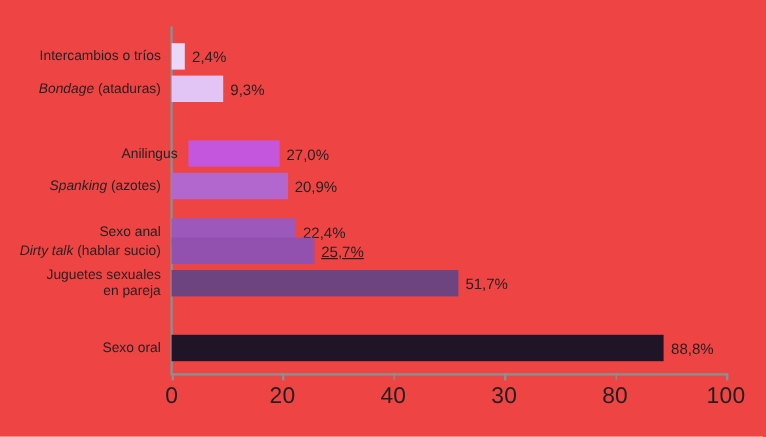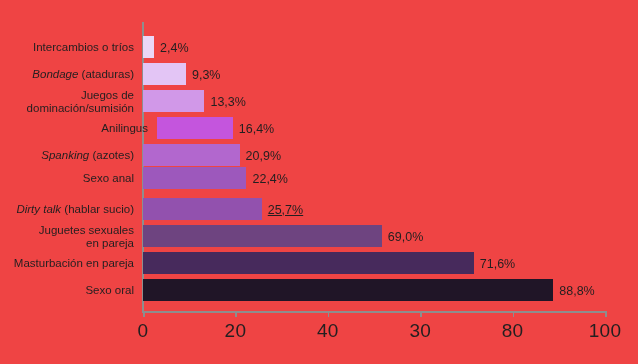--- a/index.html
+++ b/index.html
@@ -124,54 +124,44 @@
       <div class="row" style="top: 34px;">
         <div class="row-label">Intercambios o tríos</div>
         <div class="bar" style="width: 11.088px; background: rgb(235, 215, 247);"></div>
         <div class="bar-value" style="left: 160.088px;">2,4%</div>
       </div>
       <div class="row" style="top: 61px;">
         <div class="row-label"><i>Bondage</i> (ataduras)</div>
         <div class="bar" style="width: 42.966px; background: rgb(227, 197, 245);"></div>
         <div class="bar-value" style="left: 191.966px;">9,3%</div>
       </div>
-      <div class="row" style="top: 88px;">
-        <div class="row-label">Juegos de<br>dominación/sumisión</div>
-        <div class="bar" style="width: 61.446px; background: rgb(209, 152, 232);"></div>
-        <div class="bar-value" style="left: 210.446px;">13,3%</div>
-      </div>
       <div class="row" style="top: 115px; margin-left: 14px;">
         <div class="row-label">Anilingus</div>
         <div class="bar" style="width: 75.768px; background: rgb(196, 85, 221);"></div>
-        <div class="bar-value" style="left: 224.768px;">16,4%</div>
+        <div class="bar-value" style="left: 224.768px;">27,0%</div>
       </div>
       <div class="row" style="top: 142px;">
         <div class="row-label"><i>Spanking</i> (azotes)</div>
         <div class="bar" style="width: 96.558px; background: rgb(178, 103, 206);"></div>
         <div class="bar-value" style="left: 245.558px;">20,9%</div>
       </div>
-      <div class="row" style="top: 165px;">
+      <div class="row" style="top: 180px;">
         <div class="row-label">Sexo anal</div>
         <div class="bar" style="width: 103.488px; background: rgb(157, 88, 188);"></div>
         <div class="bar-value" style="left: 252.488px;">22,4%</div>
       </div>
       <div class="row" style="top: 196px;">
         <div class="row-label"><i>Dirty talk</i> (hablar sucio)</div>
         <div class="bar" style="width: 118.734px; background: rgb(146, 81, 174);"></div>
         <div class="bar-value" style="left: 267.734px; text-decoration: underline;">25,7%</div>
       </div>
       <div class="row" style="top: 223px;">
         <div class="row-label">Juguetes sexuales<br>en pareja</div>
         <div class="bar" style="width: 238.854px; background: rgb(110, 68, 128);"></div>
-        <div class="bar-value" style="left: 387.854px;">69,0%</div>
-      </div>
-      <div class="row" style="top: 250px;">
-        <div class="row-label">Masturbación en pareja</div>
-        <div class="bar" style="width: 330.792px; background: rgb(71, 42, 92);"></div>
-        <div class="bar-value" style="left: 479.792px;">71,6%</div>
+        <div class="bar-value" style="left: 387.854px;">51,7%</div>
       </div>
       <div class="row" style="top: 277px;">
         <div class="row-label">Sexo oral</div>
         <div class="bar" style="width: 410.256px; background: rgb(32, 21, 39);"></div>
         <div class="bar-value" style="left: 559.256px;">88,8%</div>
       </div>
     </div>
 
   <div class="ticks" id="ticks">
       <div class="tick" style="left: 143px;">

